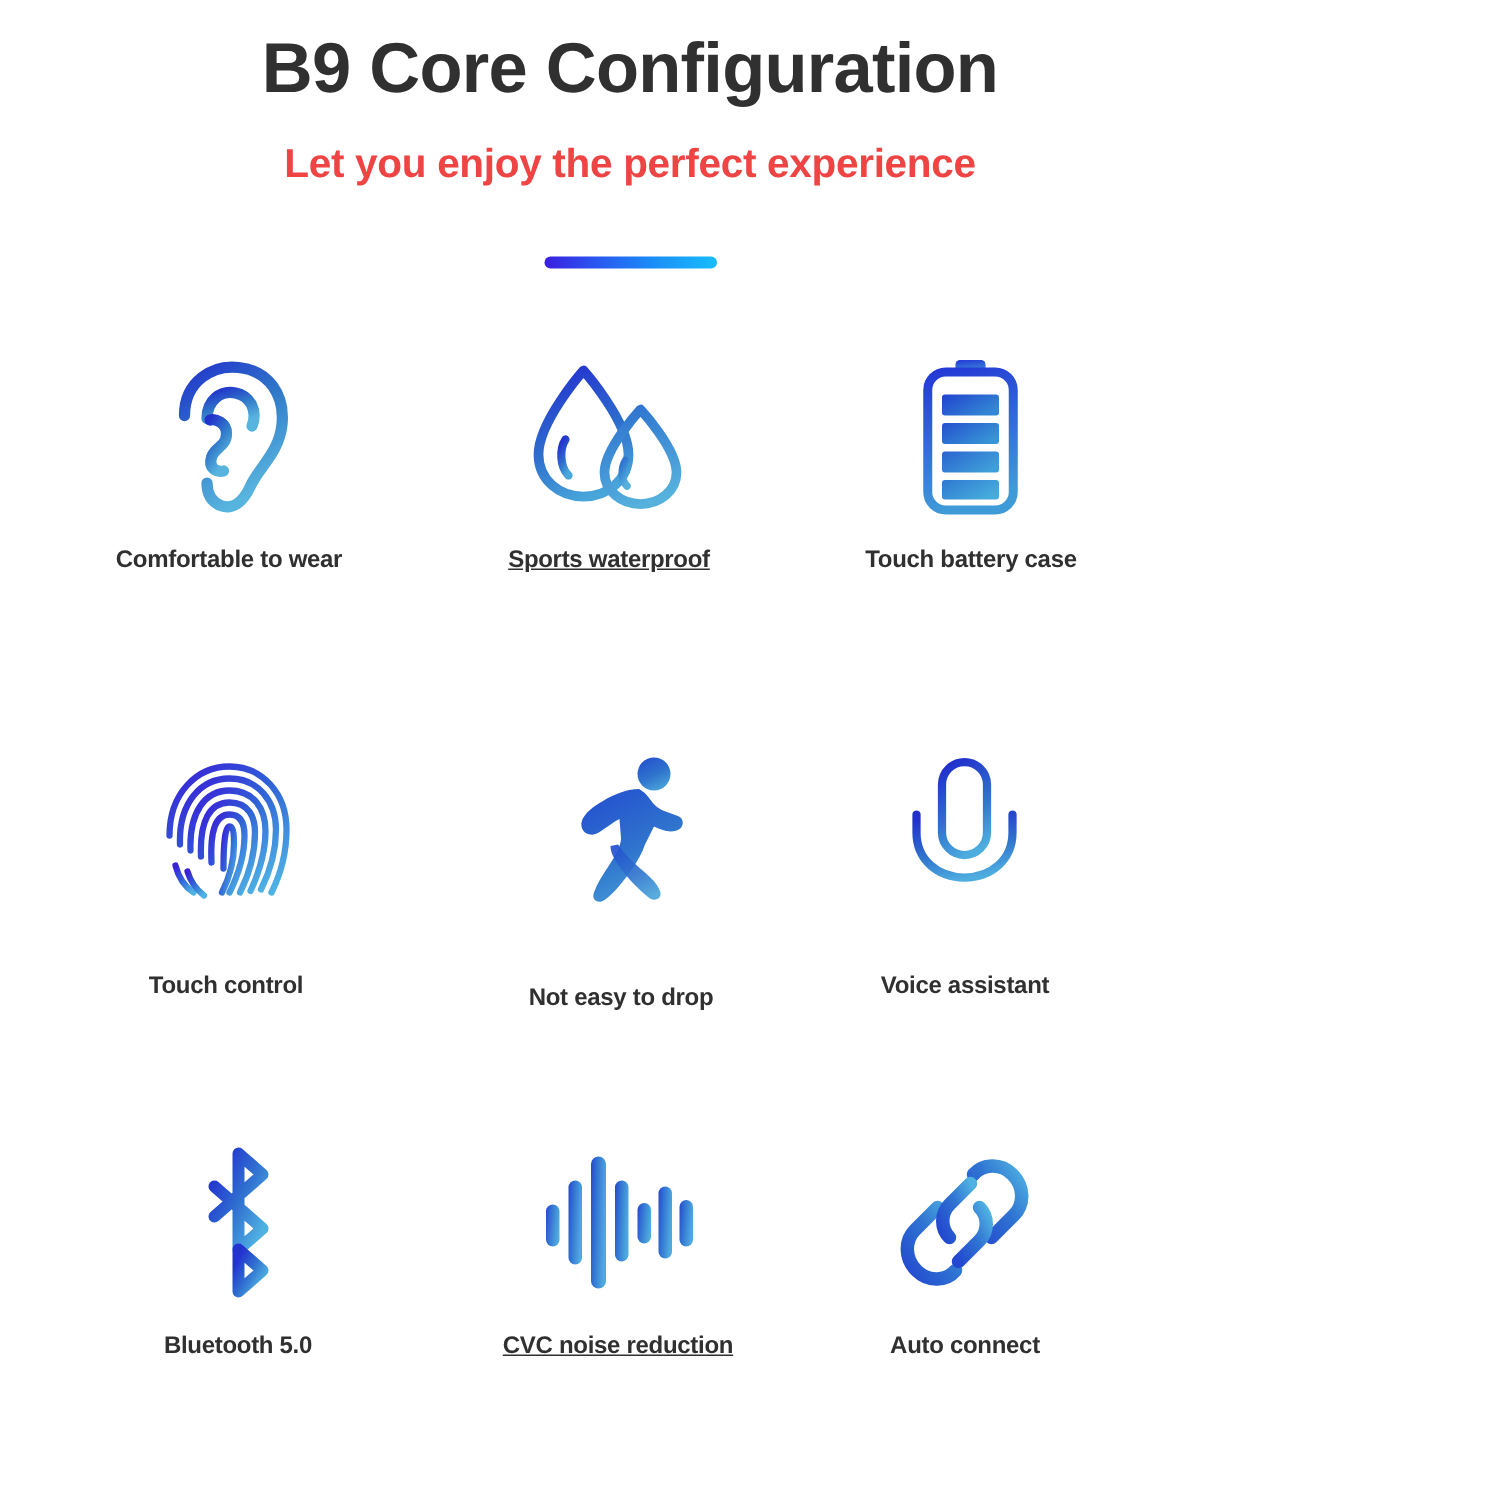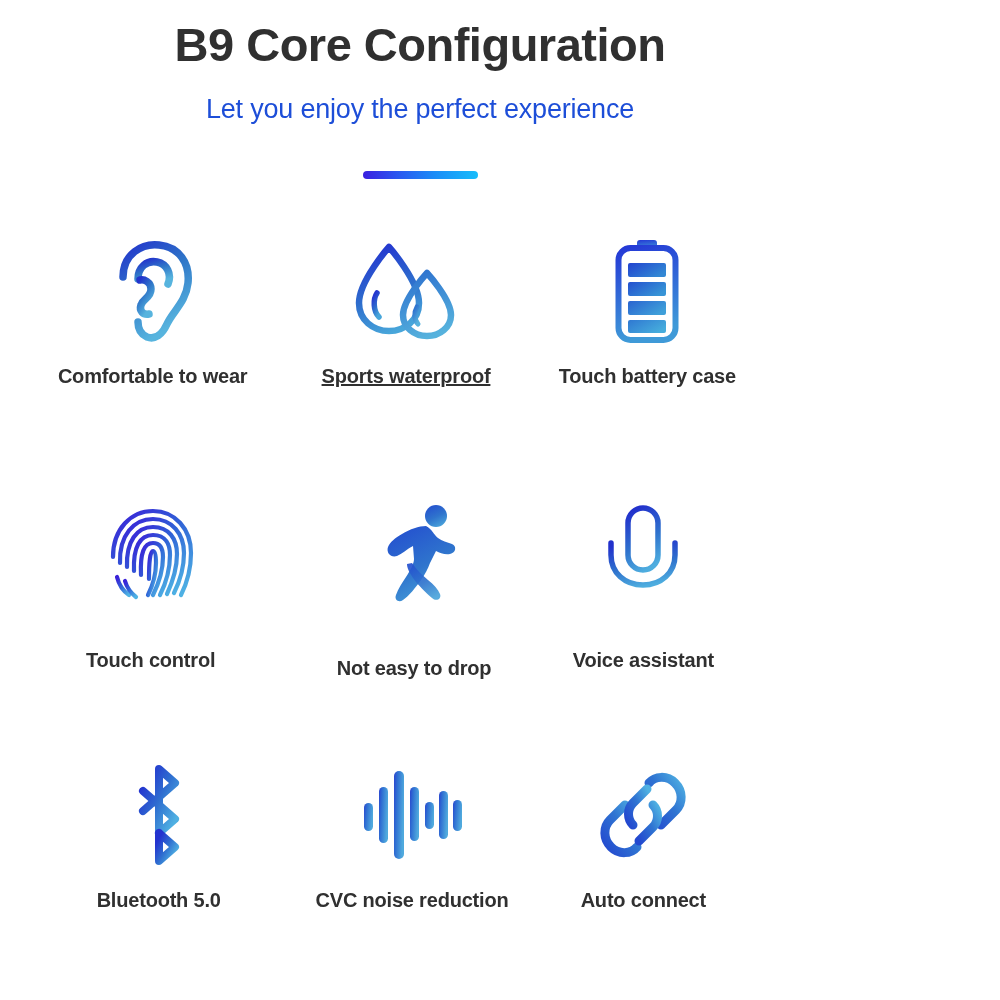--- a/index.html
+++ b/index.html
@@ -32,22 +32,22 @@
   .title {
     font-size: 47px;
     font-weight: 700;
     letter-spacing: -0.5px;
     color: #303030;
     line-height: 1.15;
     margin: 0;
   }
   .subtitle {
     font-size: 27px;
-    font-weight: 400;
-    color: #1d4ed8;
+    font-weight: 700;
+    color: #ef4444;
     margin: 22px 0 0 0;
     letter-spacing: -0.2px;
   }
   .divider-wrap {
     margin-top: 46px;
     display: flex;
     justify-content: center;
   }
   .divider {
     width: 115px;
@@ -72,21 +72,21 @@
     justify-content: flex-start;
   }
   .icon-box {
     height: 120px;
     display: flex;
     align-items: center;
     justify-content: center;
   }
   .cell-label {
     margin-top: 14px;
-    font-size: 20px;
+    font-size: 16px;
     font-weight: 700;
     color: #303030;
     text-align: center;
     letter-spacing: -0.2px;
     white-space: nowrap;
   }
 
   
   .cell.c0 .icon-box { transform: translateX(-22px); }
   .cell.c0 .cell-label { transform: translateX(-22px); }
@@ -98,21 +98,21 @@
   .cell.c3 .icon-box { transform: translateX(-24px); }
   .cell.c3 .cell-label { transform: translateX(-24px); margin-top: 36px; }
   .cell.c4 .icon-box { transform: translateX(-6px); }
   .cell.c4 .cell-label { transform: translateX(-6px); margin-top: 44px; }
   .cell.c5 .icon-box { transform: translateX(-22px); }
   .cell.c5 .cell-label { transform: translateX(-22px); margin-top: 36px; }
 
   .cell.c6 .icon-box { transform: translateX(-16px); }
   .cell.c6 .cell-label { transform: translateX(-16px); }
   .cell.c7 .icon-box { transform: translateX(-8px); }
-  .cell.c7 .cell-label { transform: translateX(-8px); }
+  .cell.c7 .cell-label { transform: translateX(-8px); text-decoration: underline; }
   .cell.c8 .icon-box { transform: translateX(-22px); }
   .cell.c8 .cell-label { transform: translateX(-22px); }
 
   svg { display: block; }
 </style>
 </head>
 <body>
 
 <div class="page">
 

